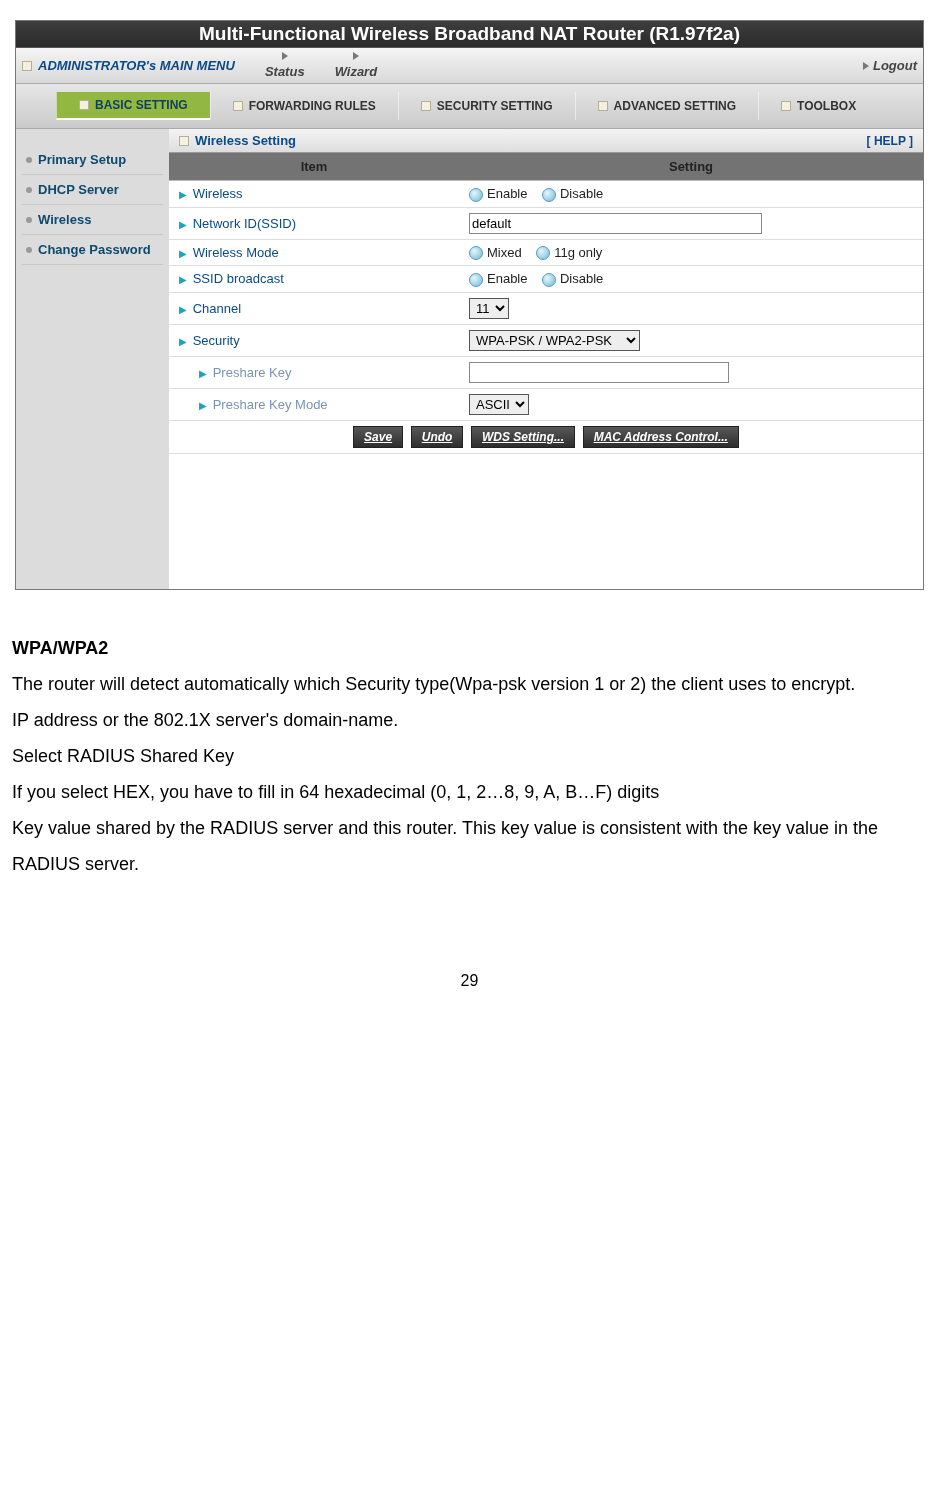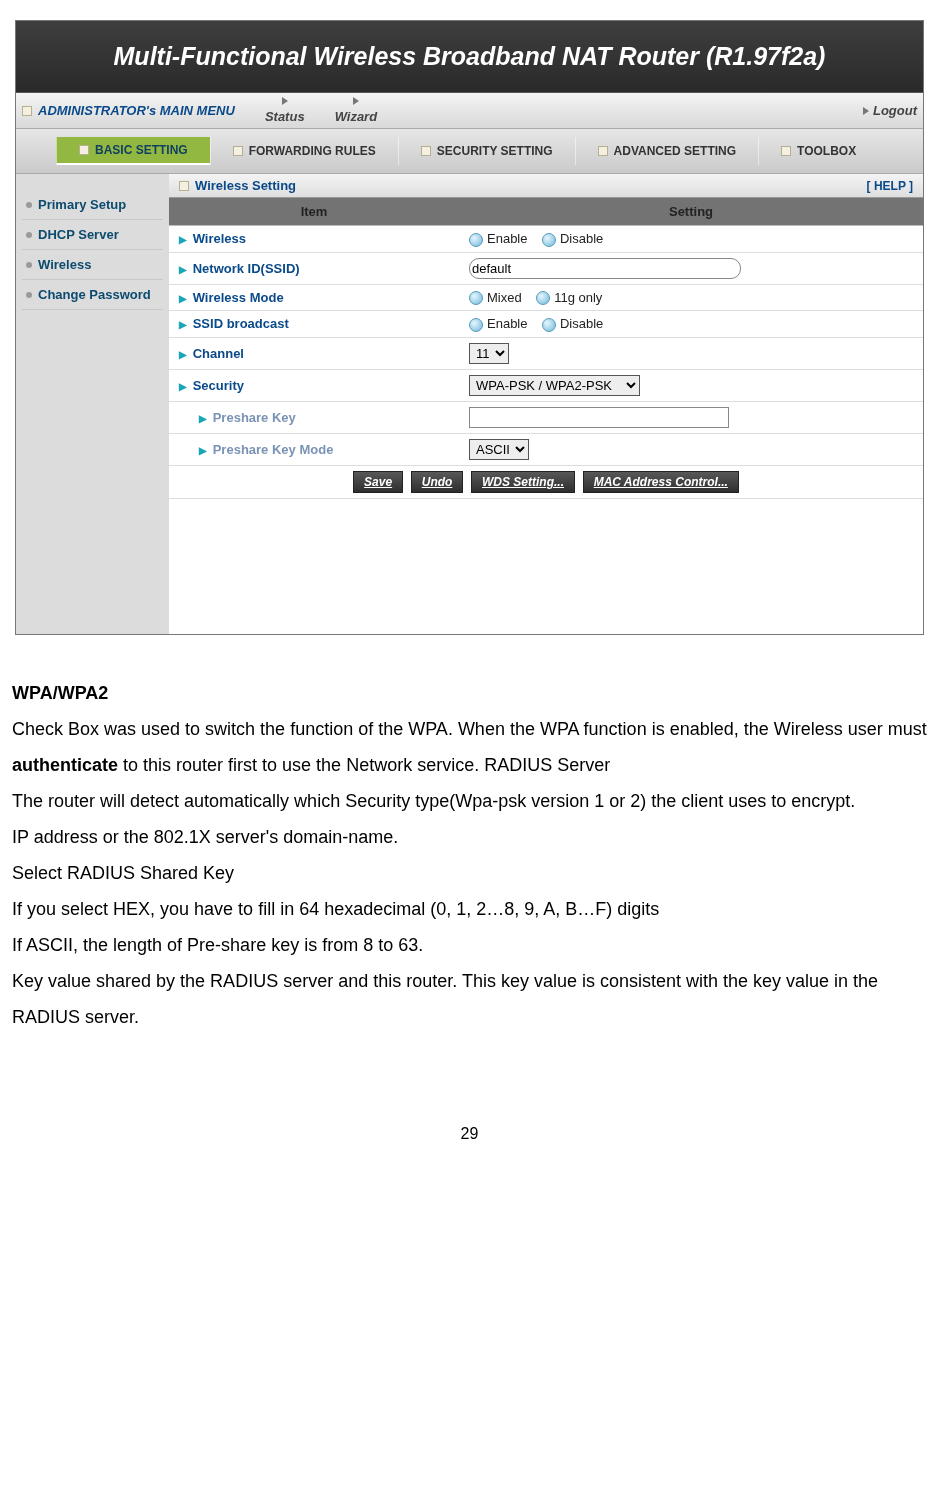--- a/index.html
+++ b/index.html
@@ -8,25 +8,24 @@
 
   
   .router-ui {
     border:1px solid #777;
     margin:20px 5px 40px 5px;
     background:#dcdcdc;
   }
   .title-bar {
     background:linear-gradient(#3e3e3e,#2a2a2a);
     color:#fff;
-    font-style:italic;
     font-weight:bold;
     text-align:center;
-    padding:21px 0;
-    font-size:25px;
+    padding:2px 0;
+    font-size:19px;
     border-bottom:1px solid #555;
   }
 
   .main-menu {
     background:linear-gradient(#f4f4f4,#d9d9d9);
     display:flex;
     align-items:center;
     padding:4px 6px;
     font-size:13px;
     border-bottom:1px solid #aaa;
@@ -86,21 +85,21 @@
     align-items:center;
     font-weight:bold;
     color:#0a4a8a;
     font-size:13px;
   }
   .panel-header .help { margin-left:auto; color:#0a4a8a; font-size:12px;}
 
   table.settings { width:100%; border-collapse:collapse; font-size:13px; }
   table.settings th { background:#737373; font-size:13px; padding:6px; border-bottom:1px solid #bbb; color:#222; }
   table.settings td { padding:5px 10px; border-bottom:1px solid #ddd; color:#0a4a8a; }
-  table.settings td.label { width:290px;font-weight:bold; }
+  table.settings td.label { width:290px; }
   table.settings td.label.sub { padding-left:30px; color:#7a93b5;}
   table.settings td.value { color:#222; }
   .blue-tri { color:#1aa6b7; font-size:10px; margin-right:6px;}
 
   .radio-circle {
     width:14px;height:14px;border-radius:50%;
     background:radial-gradient(circle at 35% 35%, #e5f6ff, #6fb8d8);
     border:1px solid #5a9cbc;
     display:inline-block; vertical-align:middle; margin-right:4px;
   }
@@ -216,21 +215,21 @@
             <td class="value">
               <span class="radio-circle"></span><span>Enable</span>
               &nbsp;&nbsp;
               <span class="radio-circle"></span><span>Disable</span>
             </td>
           </tr>
 
           <tr>
             <td class="label"><span class="blue-tri">▶</span><span>Network ID(SSID)</span></td>
             <td class="value">
-              <input type="text" style="width: 272px; border-radius: 10px;" value="default">
+              <input type="text" style="width: 293px;" value="default">
             </td>
           </tr>
 
           <tr>
             <td class="label"><span class="blue-tri">▶</span><span>Wireless Mode</span></td>
             <td class="value">
               <span class="radio-circle"></span><span>Mixed</span>
               &nbsp;&nbsp;
               <span class="radio-circle"></span><span>11g only</span>
             </td>
@@ -284,25 +283,21 @@
         </tbody>
           </table>
 
         <div style="height:60px"></div>
       </div>
     </div>
   </div>
 
   <div class="doc">
     <p class="heading">WPA/WPA2</p>
-    <p>
-      <span>Check Box was used to switch the function of the WPA. When the WPA function is enabled, the Wireless user must </span><span class="bold">authenticate</span><span> to this router first to use the Network service. RADIUS Server</span>
-    </p>
     <p>The router will detect automatically   which Security type(Wpa-psk version 1 or 2) the client uses to encrypt.</p>
     <p>IP address or the 802.1X server's domain-name.</p>
     <p>Select RADIUS Shared Key</p>
     <p>If you select HEX, you have to fill in 64 hexadecimal (0, 1, 2…8, 9, A, B…F) digits</p>
-    <p>If ASCII, the length of Pre-share key is from 8 to 63.</p>
     <p>Key value shared by the RADIUS server and this router. This key value is consistent with the key value in the RADIUS server.</p>
   </div>
 
   <div class="page-number">29</div>
 </div>
 
 </body></html>

